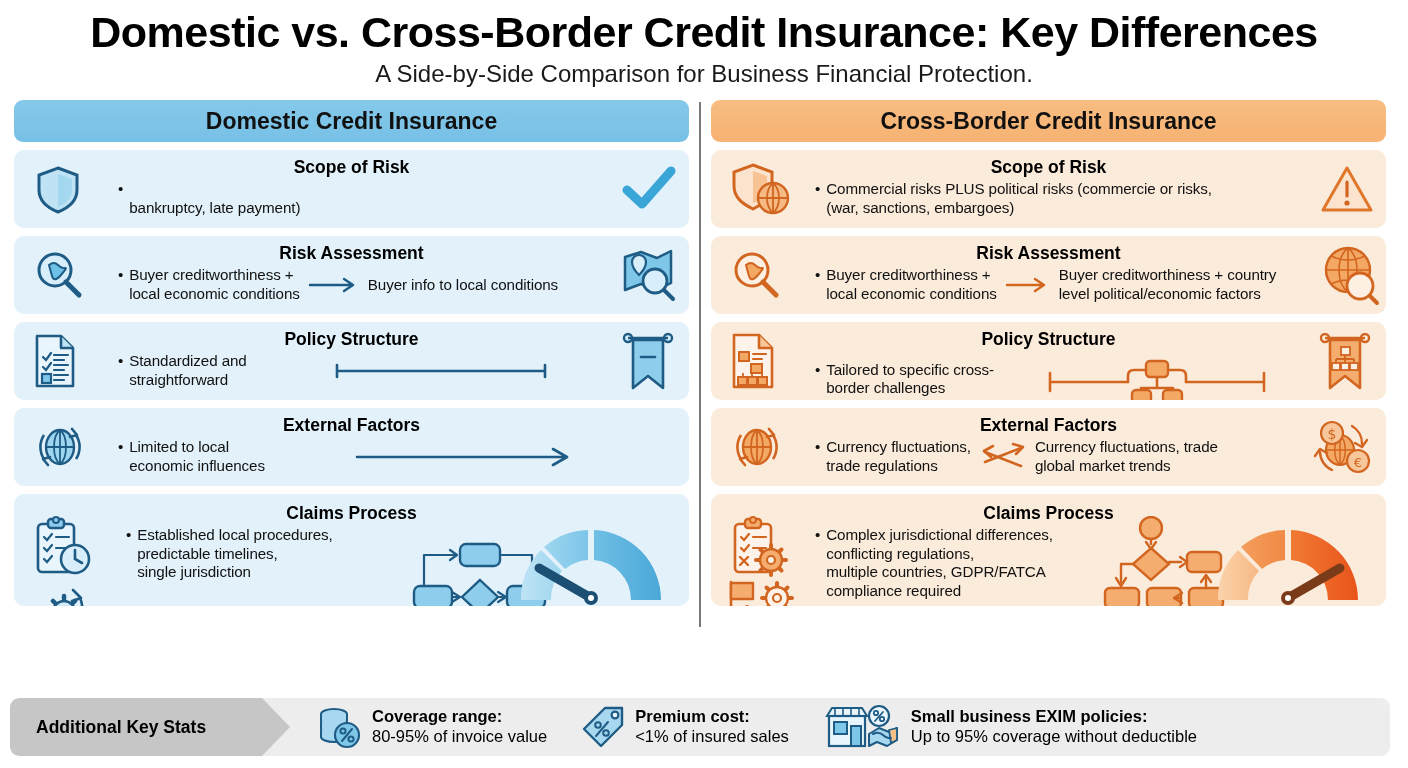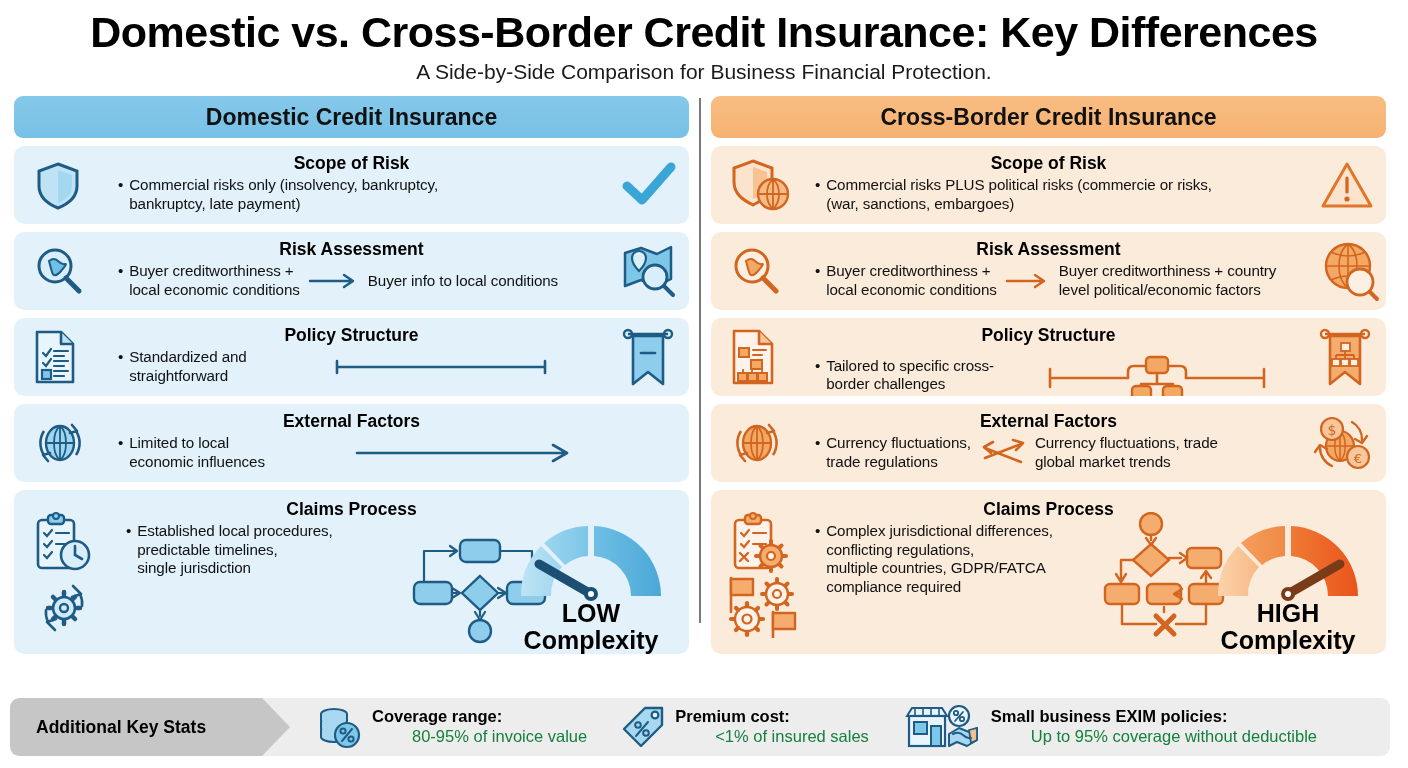--- a/index.html
+++ b/index.html
@@ -16,21 +16,21 @@
     text-align: center;
     font-size: 43px;
     font-weight: bold;
     letter-spacing: -0.5px;
     color: #000;
     padding-top: 10px;
     line-height: 1.05;
   }
   .subtitle {
     text-align: center;
-    font-size: 21px;
+    font-size: 24px;
     color: #1a1a1a;
     margin-top: 5px;
   }
 
   
   .columns {
     display: flex;
     margin-top: 12px;
     padding: 0 14px;
     gap: 22px;
@@ -61,21 +61,21 @@
   
   .panel {
     border-radius: 10px;
     position: relative;
     padding: 6px 8px 6px 8px;
     overflow: hidden;
   }
   .panel.blue   { background: #e2f1fa; }
   .panel.orange { background: #fbebdb; }
   .panel.r1, .panel.r2, .panel.r3, .panel.r4 { height: 78px; }
-  .panel.r5 { height: 164px; }
+  .panel.r5 { height: 112px; }
 
   .row-title {
     text-align: center;
     font-size: 17.5px;
     font-weight: bold;
     color: #000;
     line-height: 1.1;
     margin-top: 2px;
   }
   .panel.r5 .row-title { margin-top: 4px; }
@@ -150,21 +150,21 @@
     border-bottom: 29px solid transparent;
     border-left: 28px solid #c6c6c6;
   }
   .stat-item {
     display: flex; align-items: center; gap: 10px;
     padding-left: 34px;
   }
   .stat-item.first { padding-left: 54px; }
   .stat-text { line-height: 1.18; }
   .stat-label { font-size: 16.5px; font-weight: bold; color: #000; }
-  .stat-value { font-size: 16.5px; color: #15803d; margin-left: 40px; }
+  .stat-value { font-size: 16.5px; color: #000000; }
 
   svg { display: block; }
 </style>
 </head>
 <body>
 
 <div class="page">
 
   <h1 class="title">Domestic vs. Cross-Border Credit Insurance: Key Differences</h1>
   <div class="subtitle">A Side-by-Side Comparison for Business Financial Protection.</div>
@@ -180,21 +180,21 @@
         <div class="icon-left">
           <svg width="52" height="52" viewBox="0 0 52 52">
             <path d="M26 5 L45 12 V27 C45 39 36 45 26 49 C16 45 7 39 7 27 V12 Z" fill="#bfe3f5" stroke="#1f5c85" stroke-width="3"></path>
             <path d="M26 11 L40 16 V27 C40 36 33 41 26 44 Z" fill="#9ed6ef" opacity=".85"></path>
           </svg>
         </div>
         <div class="body-row">
           <div class="bullets">
             <div class="bullet">
                 <span class="dot">•</span>
-              <span><span>Commercial risks only (insolvency, bankruptcy,</span><br>
+              <span><br>
               <span>bankruptcy, late payment)</span></span>
               </div>
           </div>
         </div>
         <div class="icon-right">
           <svg width="56" height="50" viewBox="0 0 56 50">
             <path d="M6 26 L21 40 L50 7" fill="none" stroke="#3aa6d8" stroke-width="9" stroke-linecap="round" stroke-linejoin="round"></path>
           </svg>
         </div>
       </div>

